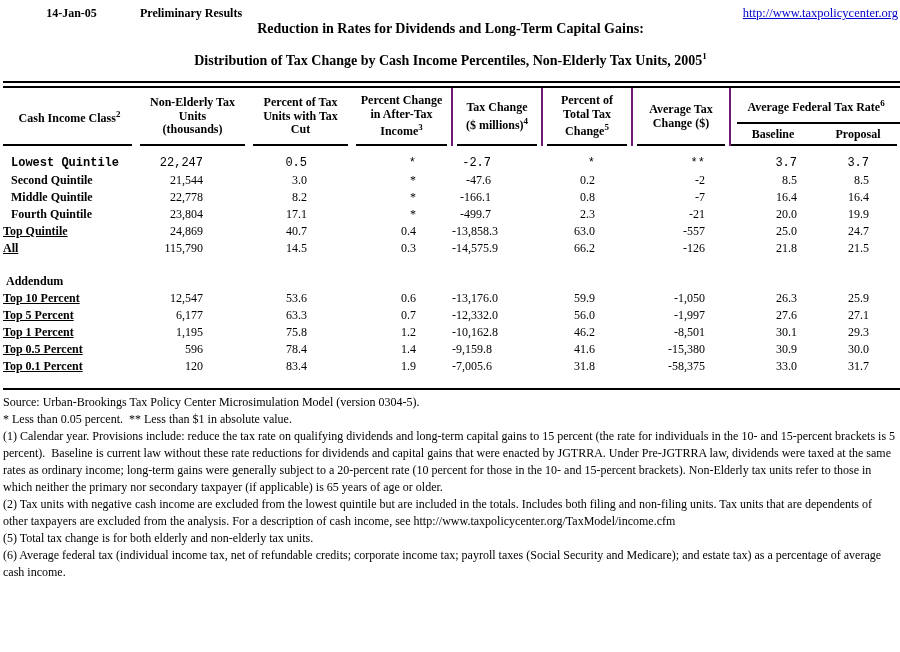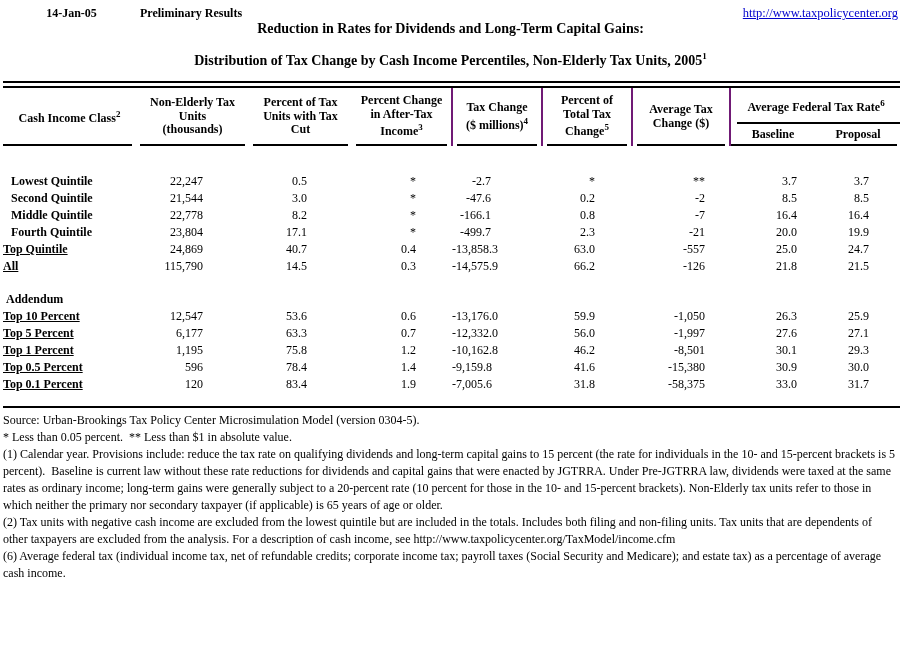--- a/index.html
+++ b/index.html
@@ -38,21 +38,21 @@
   
   th.seg::after { content: ""; position: absolute; left: 4px; right: 4px; bottom: 0; border-bottom: 2px solid #000; }
   th.seg-first::after { left: 0; }
   th.grp::after  { content: ""; position: absolute; left: 6px; right: 0; bottom: 0; border-bottom: 2px solid #000; }
   th.sub::after  { content: ""; position: absolute; left: 0; right: 0; bottom: 0; border-bottom: 2px solid #000; }
   th.sub-last::after { right: 4px; }
   
   .vl { border-left: 2px solid #701a75; }
 
   td { font-size: 12px; height: 17px; line-height: 17px; padding: 0; overflow: hidden; white-space: nowrap; }
-  tbody tr:first-child td { padding-top: 27px; }
+  tbody tr:first-child td { padding-top: 9px; font-family: Liberation Mono, monospace; }
   td.lbl { font-weight: bold; }
   td.lbl-left  { text-align: left;  padding-left: 8px; }
   td.lbl-right { text-align: left; padding-right: 39px; text-decoration: underline; }
   td.section   { padding-left: 3px; }
   td.num { text-align: right; }
   td.c2 { padding-right: 46px; }
   td.c3 { padding-right: 45px; text-align: right; }
   td.c4 { padding-right: 36px; }
   td.c5 { padding-right: 51px; }
   td.c6 { padding-right: 37px; }
@@ -258,16 +258,17 @@
       </tbody>
   </table>
 
   <div class="bottom-rule"></div>
 
   <div class="footnotes">
     <div class="fn">Source: Urban-Brookings Tax Policy Center Microsimulation Model (version 0304-5).</div>
     <div class="fn">* Less than 0.05 percent.  ** Less than $1 in absolute value.</div>
     <div class="fn">(1) Calendar year. Provisions include: reduce the tax rate on qualifying dividends and long-term capital gains to 15 percent (the rate for individuals in the 10- and 15-percent brackets is 5 percent).  Baseline is current law without these rate reductions for dividends and capital gains that were enacted by JGTRRA. Under Pre-JGTRRA law, dividends were taxed at the same rates as ordinary income; long-term gains were generally subject to a 20-percent rate (10 percent for those in the 10- and 15-percent brackets). Non-Elderly tax units refer to those in which neither the primary nor secondary taxpayer (if applicable) is 65 years of age or older.</div>
     <div class="fn">(2) Tax units with negative cash income are excluded from the lowest quintile but are included in the totals. Includes both filing and non-filing units. Tax units that are dependents of other taxpayers are excluded from the analysis. For a description of cash income, see http://www.taxpolicycenter.org/TaxModel/income.cfm</div>
+    <div class="fn">(5) Total tax change is for both elderly and non-elderly tax units.</div>
     <div class="fn">(6) Average federal tax (individual income tax, net of refundable credits; corporate income tax; payroll taxes (Social Security and Medicare); and estate tax) as a percentage of average cash income.</div>
   </div>
 
 </div>
 
 </body></html>

